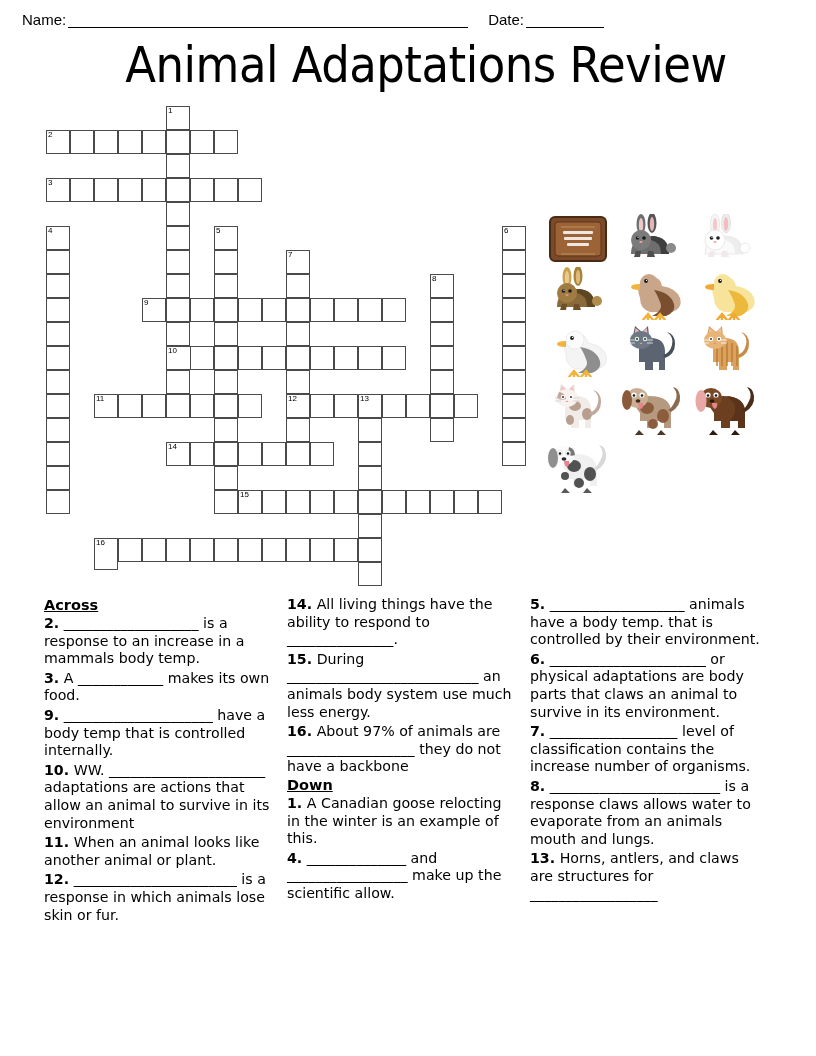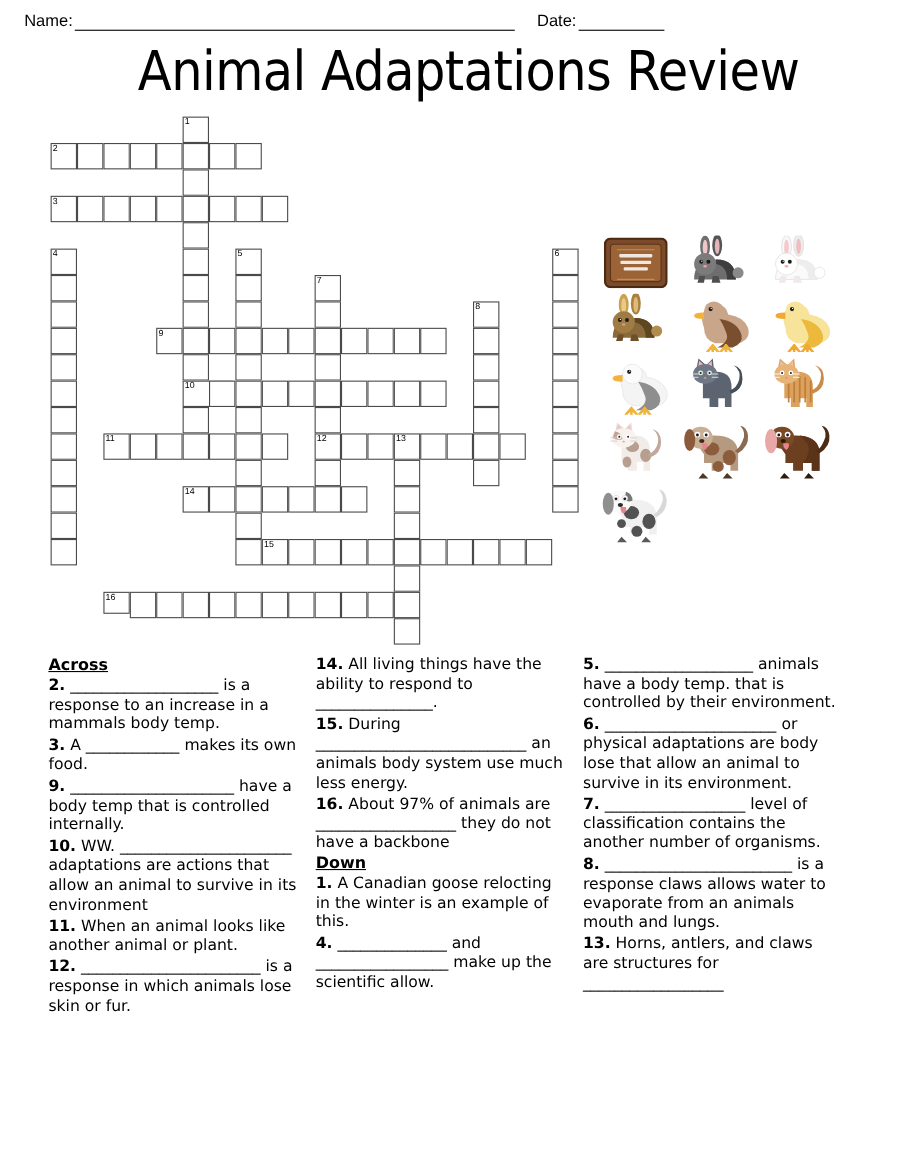--- a/index.html
+++ b/index.html
@@ -269,21 +269,21 @@
     </div>
     <div class="cw-cell" style="left: 262px; top: 490px; width: 24px; height: 24px;"></div>
     <div class="cw-cell" style="left: 286px; top: 490px; width: 24px; height: 24px;"></div>
     <div class="cw-cell" style="left: 310px; top: 490px; width: 24px; height: 24px;"></div>
     <div class="cw-cell" style="left: 334px; top: 490px; width: 24px; height: 24px;"></div>
     <div class="cw-cell" style="left: 382px; top: 490px; width: 24px; height: 24px;"></div>
     <div class="cw-cell" style="left: 406px; top: 490px; width: 24px; height: 24px;"></div>
     <div class="cw-cell" style="left: 430px; top: 490px; width: 24px; height: 24px;"></div>
     <div class="cw-cell" style="left: 454px; top: 490px; width: 24px; height: 24px;"></div>
     <div class="cw-cell" style="left: 478px; top: 490px; width: 24px; height: 24px;"></div>
-    <div class="cw-cell" style="left: 94px; top: 538px; width: 24px; height: 20px;">
+    <div class="cw-cell" style="left: 94px; top: 538px; width: 24px; height: 32px;">
       <span class="cw-num">16</span>
     </div>
     <div class="cw-cell" style="left: 118px; top: 538px; width: 24px; height: 24px;"></div>
     <div class="cw-cell" style="left: 142px; top: 538px; width: 24px; height: 24px;"></div>
     <div class="cw-cell" style="left: 166px; top: 538px; width: 24px; height: 24px;"></div>
     <div class="cw-cell" style="left: 190px; top: 538px; width: 24px; height: 24px;"></div>
     <div class="cw-cell" style="left: 214px; top: 538px; width: 24px; height: 24px;"></div>
     <div class="cw-cell" style="left: 238px; top: 538px; width: 24px; height: 24px;"></div>
     <div class="cw-cell" style="left: 262px; top: 538px; width: 24px; height: 24px;"></div>
     <div class="cw-cell" style="left: 286px; top: 538px; width: 24px; height: 24px;"></div>
@@ -531,18 +531,18 @@
     <p class="clue"><span class="n">14.</span><span class="t"> All living things have the ability to respond to _______________.</span></p>
     <p class="clue"><span class="n">15.</span><span class="t"> During ___________________________ an animals body system use much less energy.</span></p>
     <p class="clue tight"><span class="n">16.</span><span class="t"> About 97% of animals are __________________ they do not have a backbone</span></p>
     <div class="section-head">Down</div>
     <p class="clue"><span class="n">1.</span><span class="t"> A Canadian goose relocting in the winter is an example of this.</span></p>
     <p class="clue"><span class="n">4.</span><span class="t"> ______________ and _________________ make up the scientific allow.</span></p>
   </div>
 
   <div class="clue-col col3">
     <p class="clue"><span class="n">5.</span><span class="t"> ___________________ animals have a body temp. that is controlled by their environment.</span></p>
-    <p class="clue"><span class="n">6.</span><span class="t"> ______________________ or physical adaptations are body lose that allow an animal to survive in its environment.</span></p>
-    <p class="clue"><span class="n">7.</span><span class="t"> __________________ level of classification contains the another number of organisms.</span></p>
+    <p class="clue"><span class="n">6.</span><span class="t"> ______________________ or physical adaptations are body parts that claws an animal to survive in its environment.</span></p>
+    <p class="clue"><span class="n">7.</span><span class="t"> __________________ level of classification contains the increase number of organisms.</span></p>
     <p class="clue"><span class="n">8.</span><span class="t"> ________________________ is a response claws allows water to evaporate from an animals mouth and lungs.</span></p>
     <p class="clue"><span class="n">13.</span><span class="t"> Horns, antlers, and claws are structures for __________________</span></p>
   </div>
 </div>
 
 </body></html>

